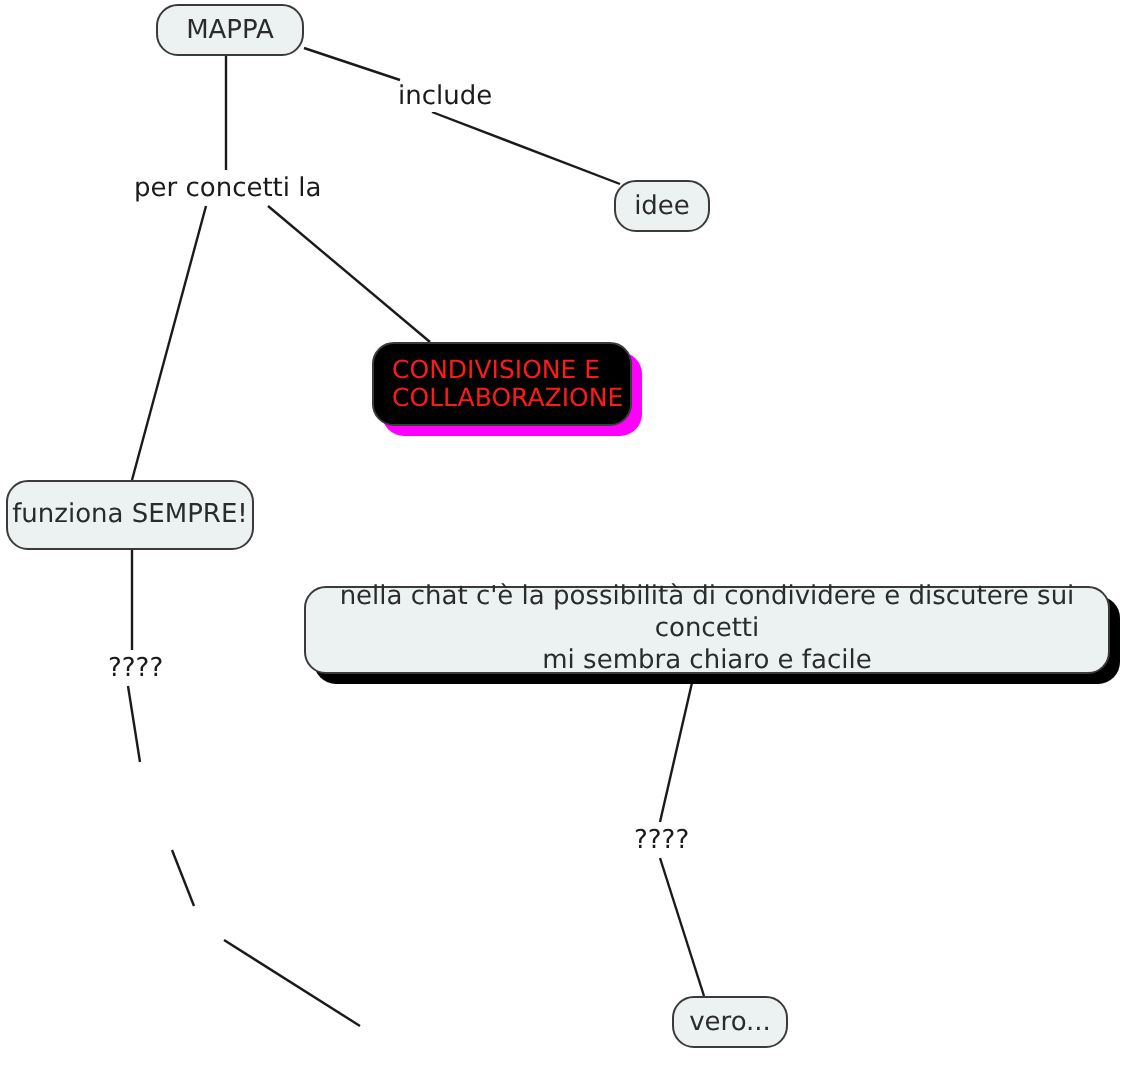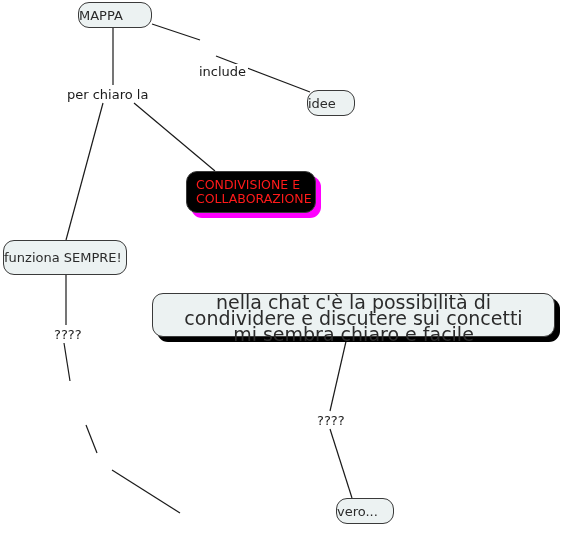--- a/index.html
+++ b/index.html
@@ -30,21 +30,21 @@
     position: absolute;
     box-sizing: border-box;
     background: #ecf2f2;
     border: 1.3px solid #3a3a3a;
     border-radius: 11px;
     color: #2b2b2b;
     font-size: 13px;
     line-height: 15px;
     display: flex;
     align-items: center;
-    justify-content: flex-start;
+    justify-content: center;
     text-align: center;
     white-space: nowrap;
     z-index: 3;
   }
   .node-mappa    { left: 78px;  top: 2px;   width: 74px;  height: 26px; }
   .node-idee     { left: 307px; top: 90px;  width: 48px;  height: 26px; }
   .node-funziona { left: 3px;   top: 240px; width: 124px; height: 35px; }
   .node-persone  { left: 28px;  top: 381px; width: 80px;  height: 44px; }
   .node-ehehe    { left: 146px; top: 513px; width: 83px;  height: 26px; }
   .node-vero     { left: 324px; top: 498px; width: 58px;  height: 26px; margin-left: 12px; }
@@ -65,39 +65,39 @@
     padding-left: 9px;
     box-shadow: 5px 5px 0 0 #ff00ff;
   }
 
   
   .node-chat {
     left: 152px;
     top: 293px;
     width: 403px;
     height: 44px;
-    font-size: 19px;
+    font-size: 13px;
     line-height: 16px;
     white-space: normal;
     flex-direction: column;
     padding: 0 10px;
     box-shadow: 5px 5px 0 0 #000000;
   }
 
   
   .link-label {
     position: absolute;
     font-size: 13px;
     color: #1a1a1a;
     white-space: nowrap;
     background: #ffffff;
     padding: 0 2px;
     z-index: 2;
   }
-  .lbl-include   { left: 197px; top: 41px; margin-top: 23px;  }
+  .lbl-include   { left: 197px; top: 41px;  }
   .lbl-provare   { left: 65px;  top: 87px;  }
   .lbl-q1        { left: 52px;  top: 327px; }
   .lbl-q2        { left: 315px; top: 413px; }
   .lbl-direi     { left: 55px;  top: 455px; }
 </style>
 </head>
 <body>
 
 <div id="canvas">
 
@@ -145,17 +145,17 @@
     <span>mi sembra chiaro e facile</span>
   </div>
 
 
 
   <div class="node node-vero">
     <span>vero...</span>
   </div>
 
   <div class="link-label lbl-include">include</div>
-  <div class="link-label lbl-provare">per chiaro la</div>
+  <div class="link-label lbl-provare">per concetti la</div>
   <div class="link-label lbl-q1">????</div>
   <div class="link-label lbl-q2">????</div>
 
 </div>
 
 </body></html>

